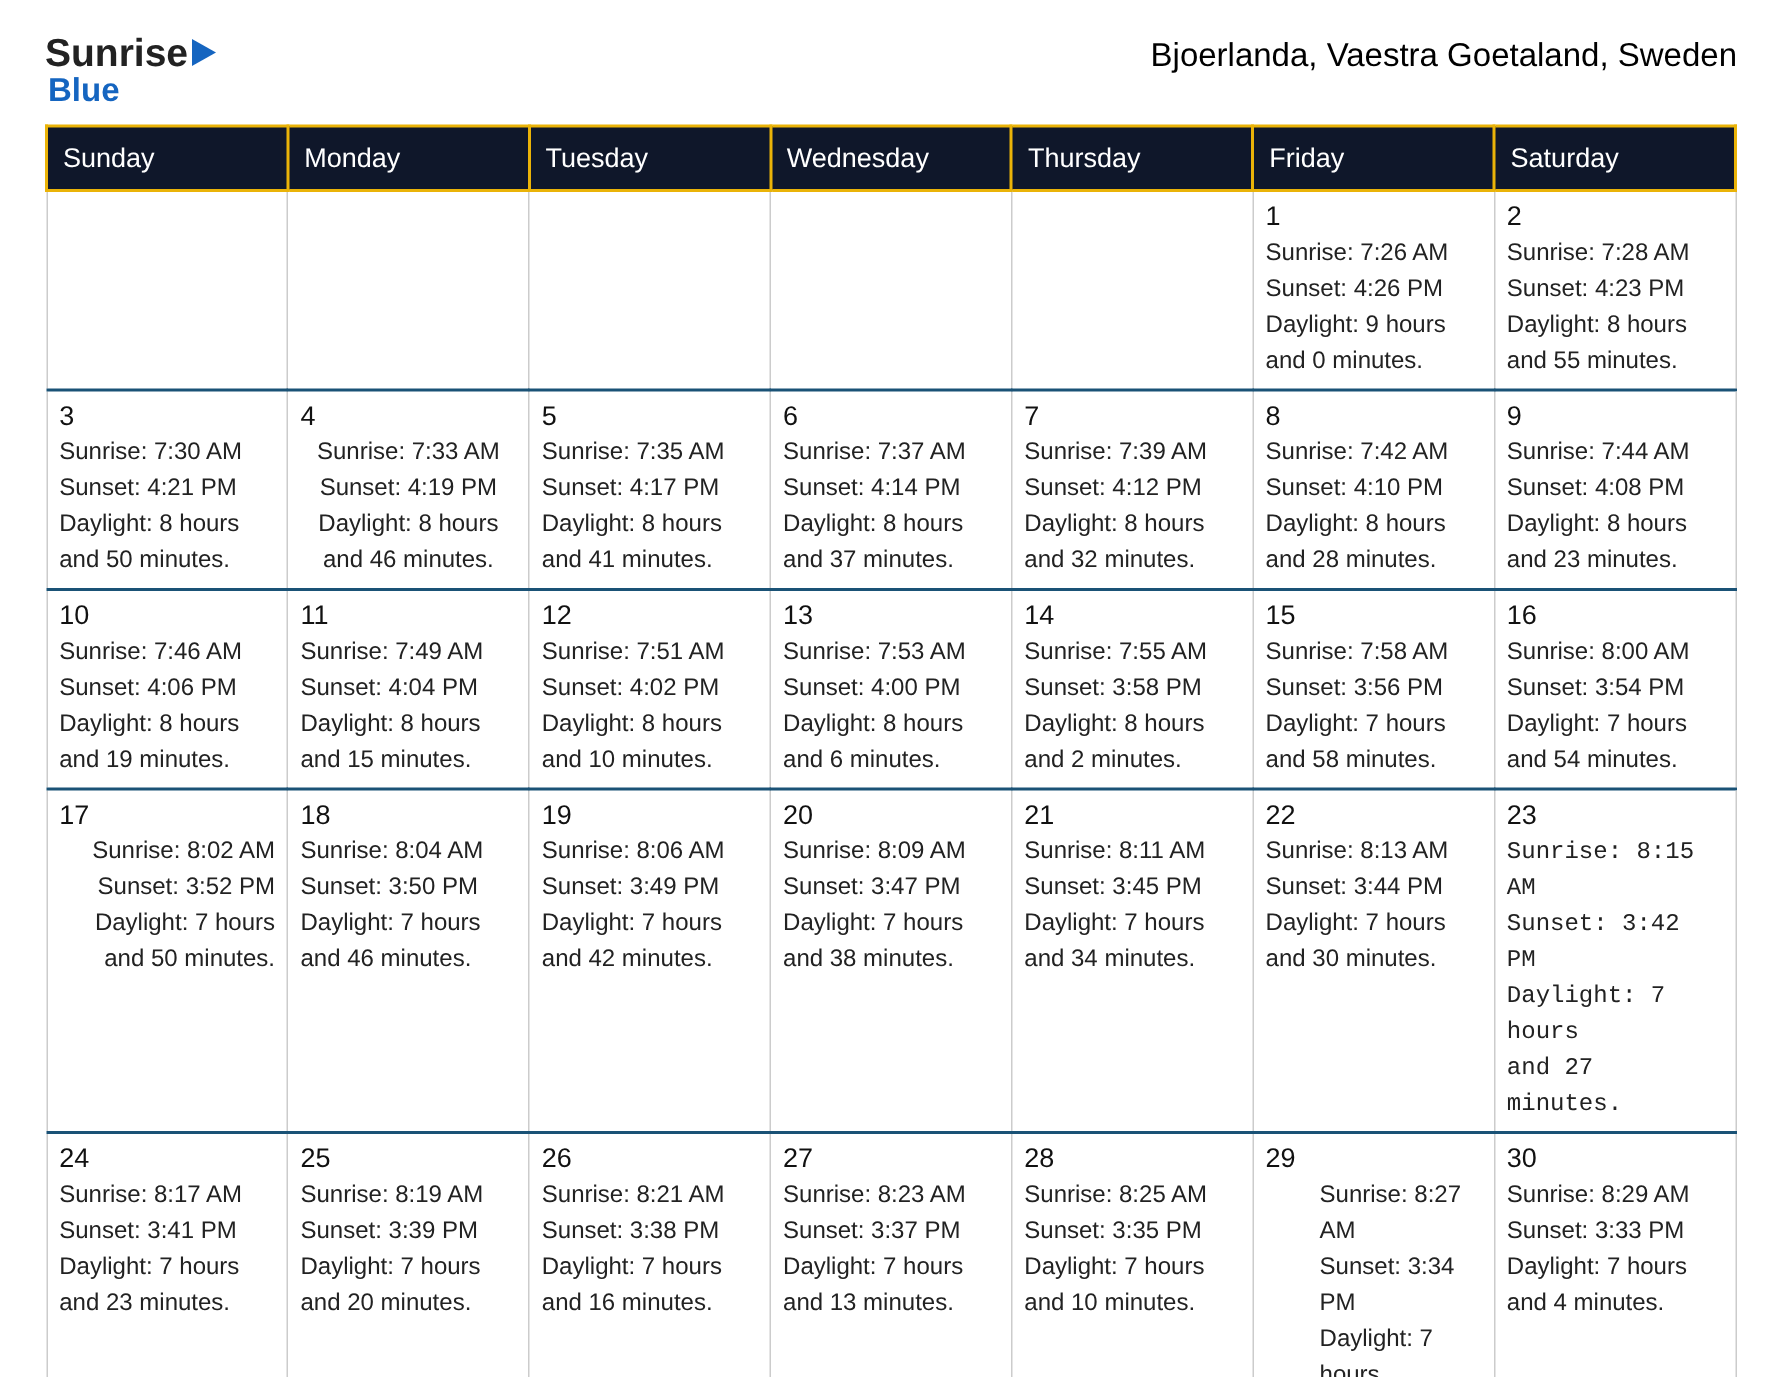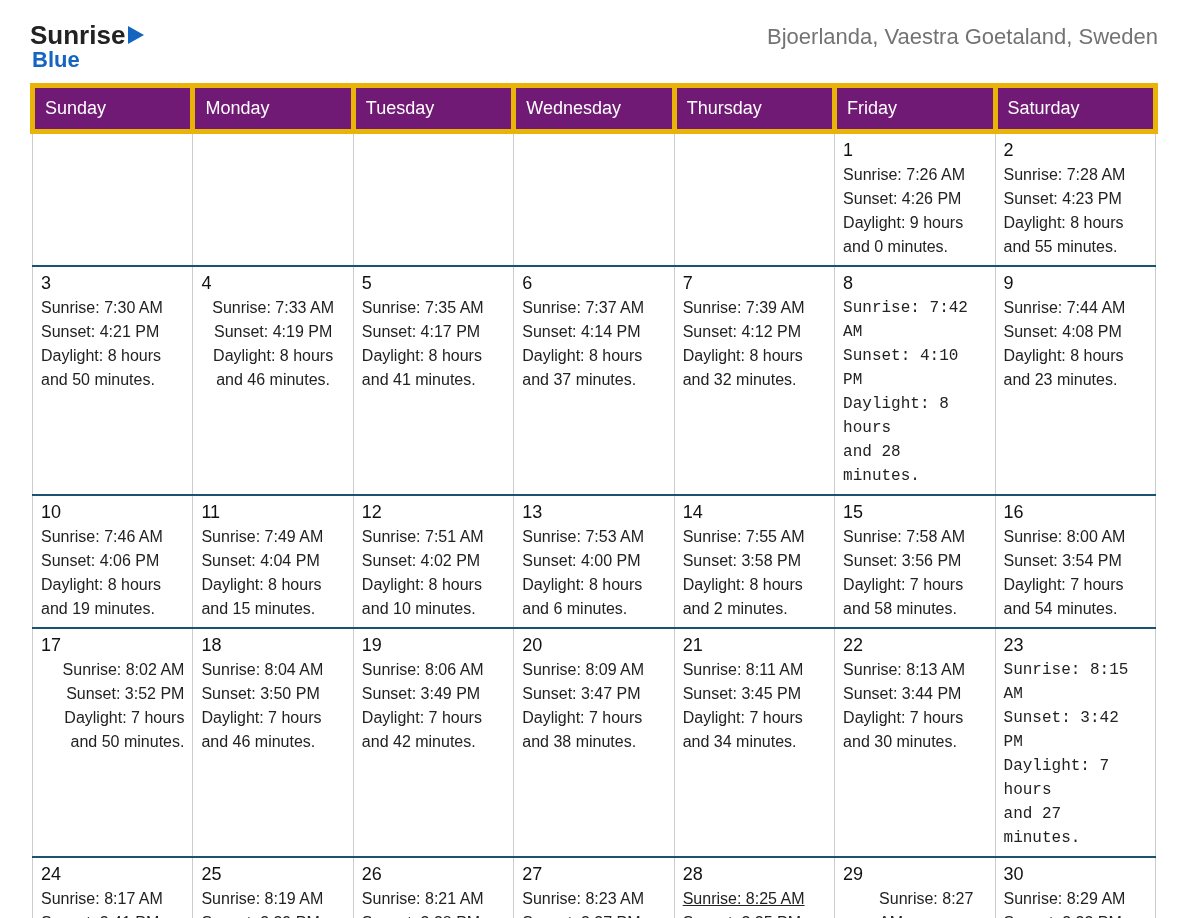--- a/index.html
+++ b/index.html
@@ -39,36 +39,36 @@
       text-align: right;
     }
     .calendar-title {
       font-size: 52px;
       font-weight: normal;
       color: #111;
       line-height: 1.1;
     }
     .calendar-subtitle {
       font-size: 22px;
-      color: #737373;
+      color: #000000;
       margin-top: 4px;
     }
     .calendar-table {
       width: 100%;
       border-collapse: collapse;
       margin-top: 10px;
     }
     .calendar-table th {
-      background: #701a75;
+      background: #0f172a;
       color: #fff;
       text-align: left;
       padding: 10px 10px;
       font-size: 18px;
       font-weight: normal;
-      border: 5px solid #eab308;
+      border: 2px solid #eab308;
     }
     .calendar-table td {
       border: 1px solid #ccc;
       vertical-align: top;
       padding: 6px 8px;
       width: calc(100% / 7);
       min-height: 100px;
       font-size: 12.5px;
       color: #222;
       background: #fff;
@@ -180,21 +180,21 @@
         </td>
         <td>
           <span class="day-number">7</span>
           <div class="day-info" style="white-space: pre-line;">Sunrise: 7:39 AM
 Sunset: 4:12 PM
 Daylight: 8 hours
 and 32 minutes.</div>
         </td>
         <td>
           <span class="day-number">8</span>
-          <div class="day-info" style="white-space: pre-line; font-family: Liberation Mono, monospace;">Sunrise: 7:42 AM
+          <div class="day-info" style="white-space: pre-line;">Sunrise: 7:42 AM
 Sunset: 4:10 PM
 Daylight: 8 hours
 and 28 minutes.</div>
         </td>
         <td>
           <span class="day-number">9</span>
           <div class="day-info" style="white-space: pre-line;">Sunrise: 7:44 AM
 Sunset: 4:08 PM
 Daylight: 8 hours
 and 23 minutes.</div>
@@ -326,21 +326,21 @@
         </td>
         <td>
           <span class="day-number">27</span>
           <div class="day-info" style="white-space: pre-line;">Sunrise: 8:23 AM
 Sunset: 3:37 PM
 Daylight: 7 hours
 and 13 minutes.</div>
         </td>
         <td>
           <span class="day-number">28</span>
-          <div class="day-info" style="white-space: pre-line; text-decoration: underline;">Sunrise: 8:25 AM
+          <div class="day-info" style="white-space: pre-line;">Sunrise: 8:25 AM
 Sunset: 3:35 PM
 Daylight: 7 hours
 and 10 minutes.</div>
         </td>
         <td>
           <span class="day-number">29</span>
           <div class="day-info" style="white-space: pre-line; margin-left: 36px;">Sunrise: 8:27 AM
 Sunset: 3:34 PM
 Daylight: 7 hours
 and 7 minutes.</div>

